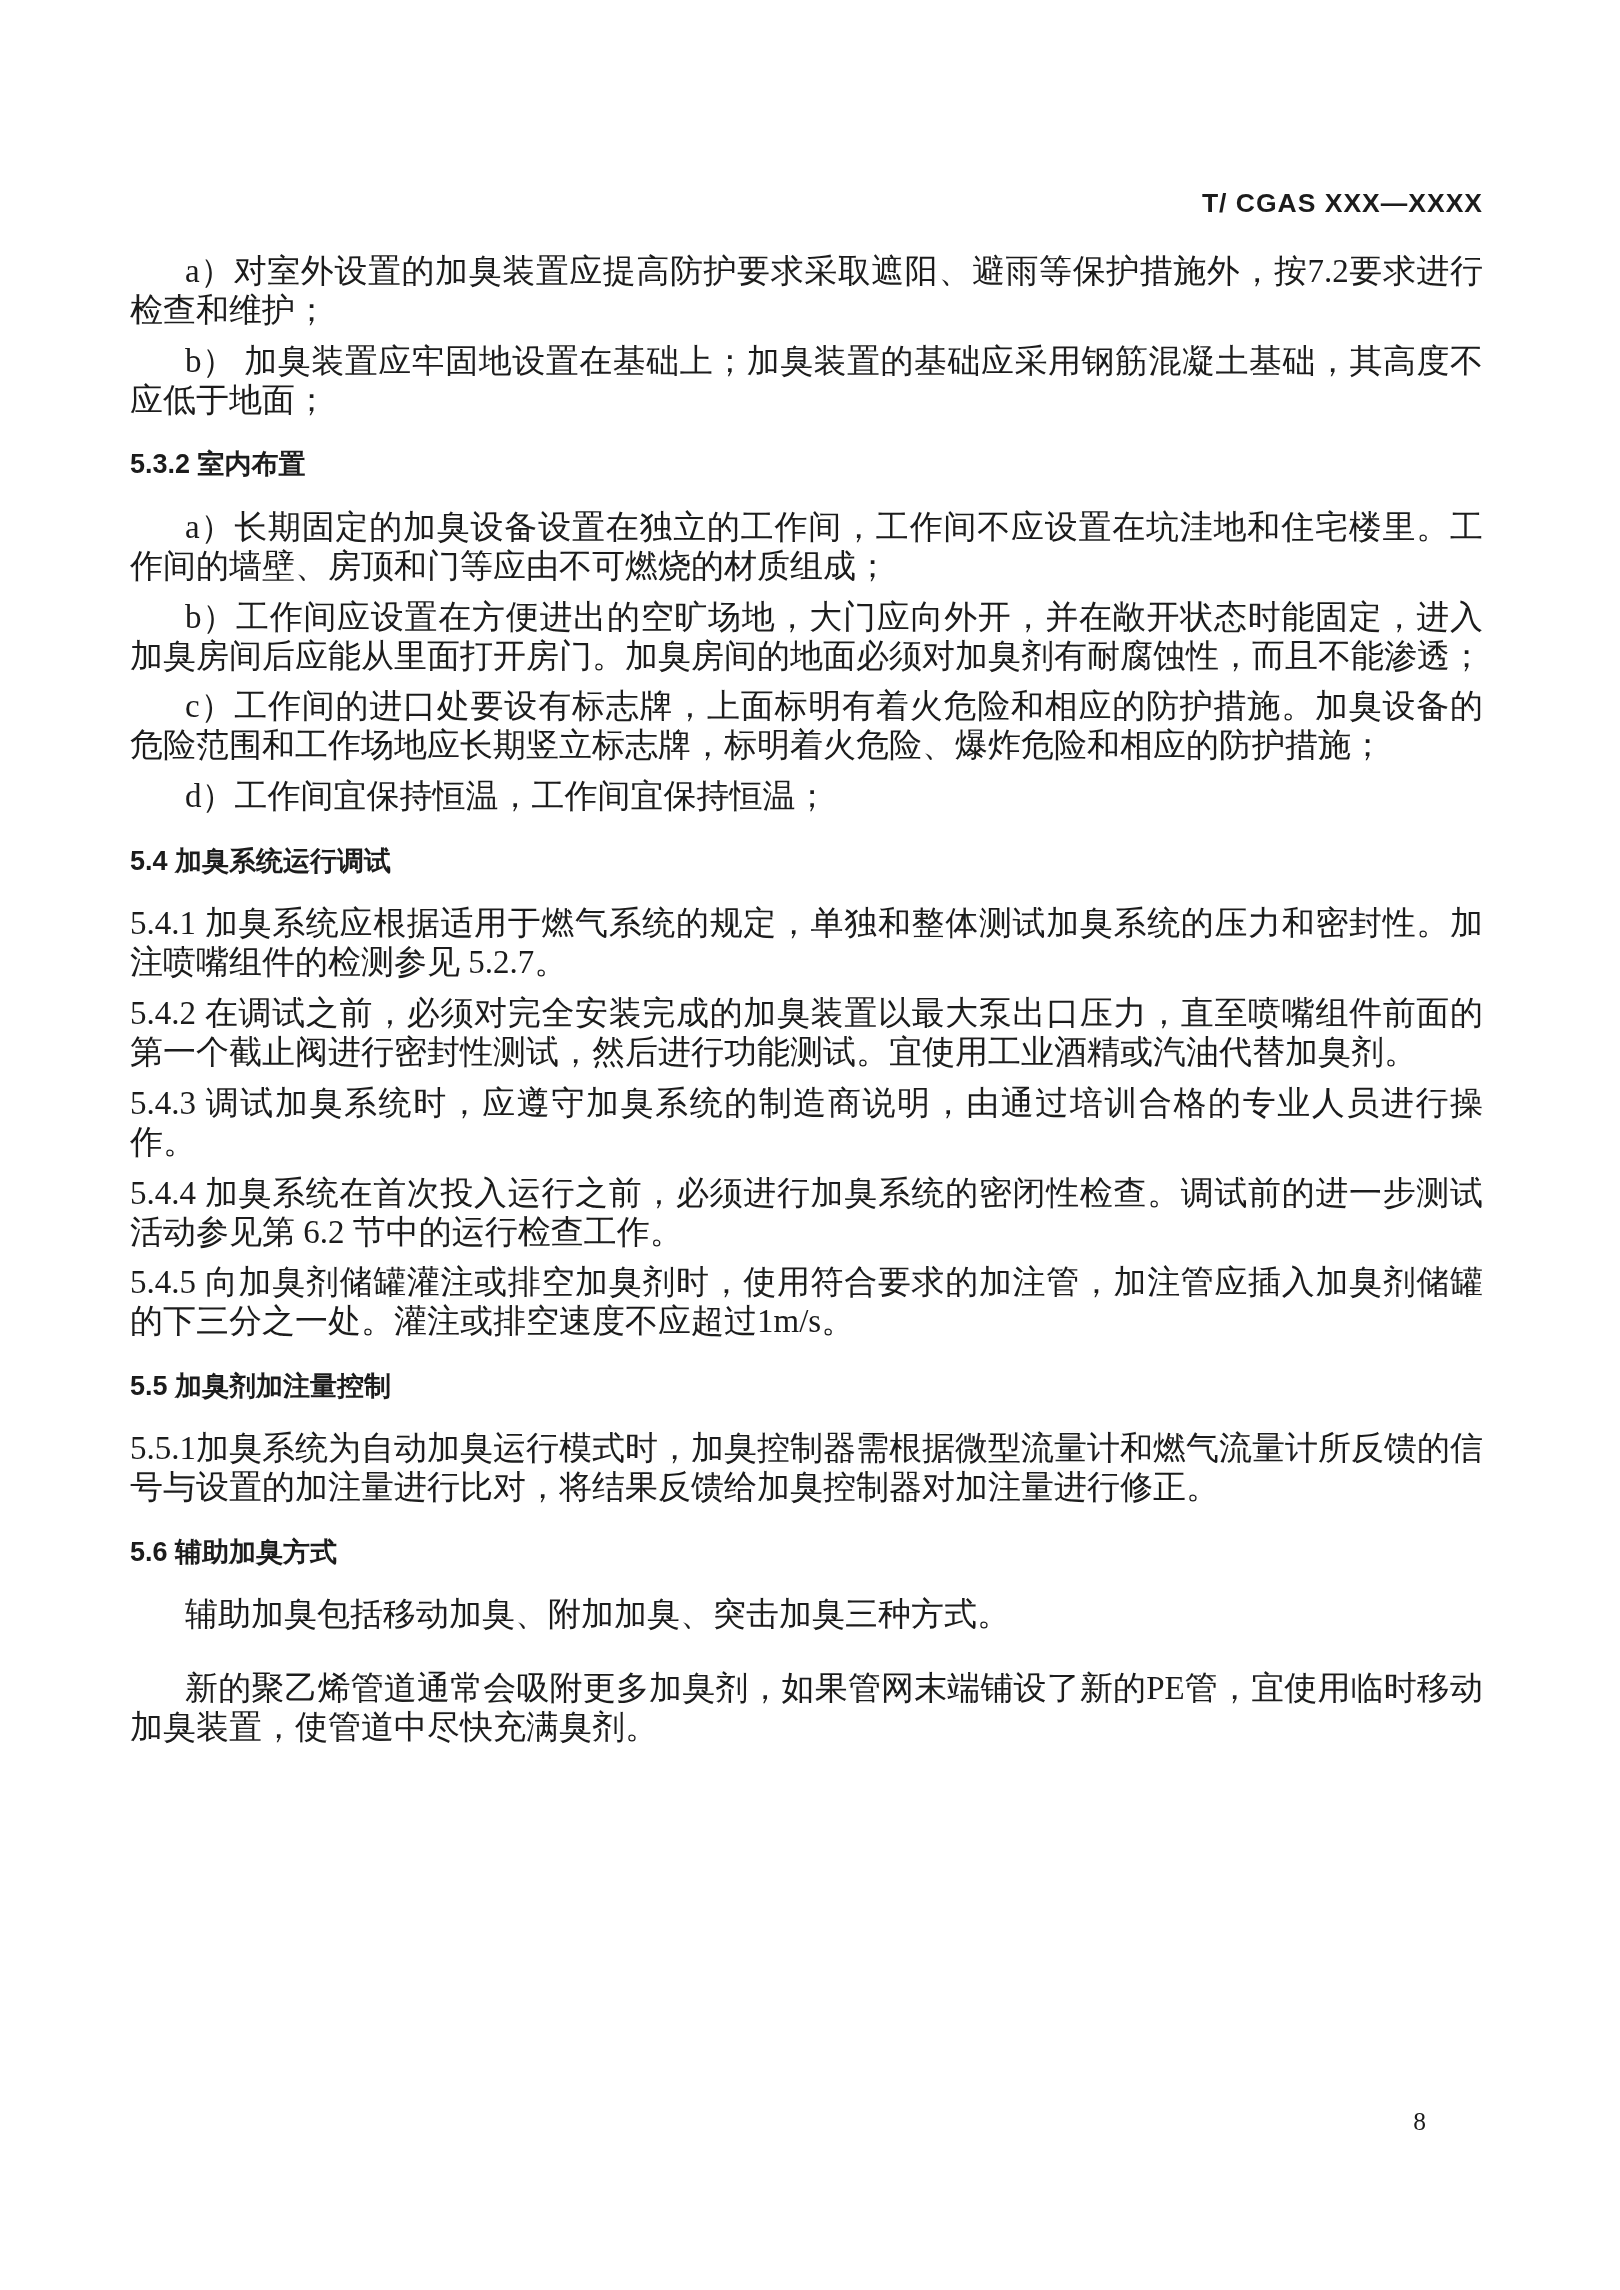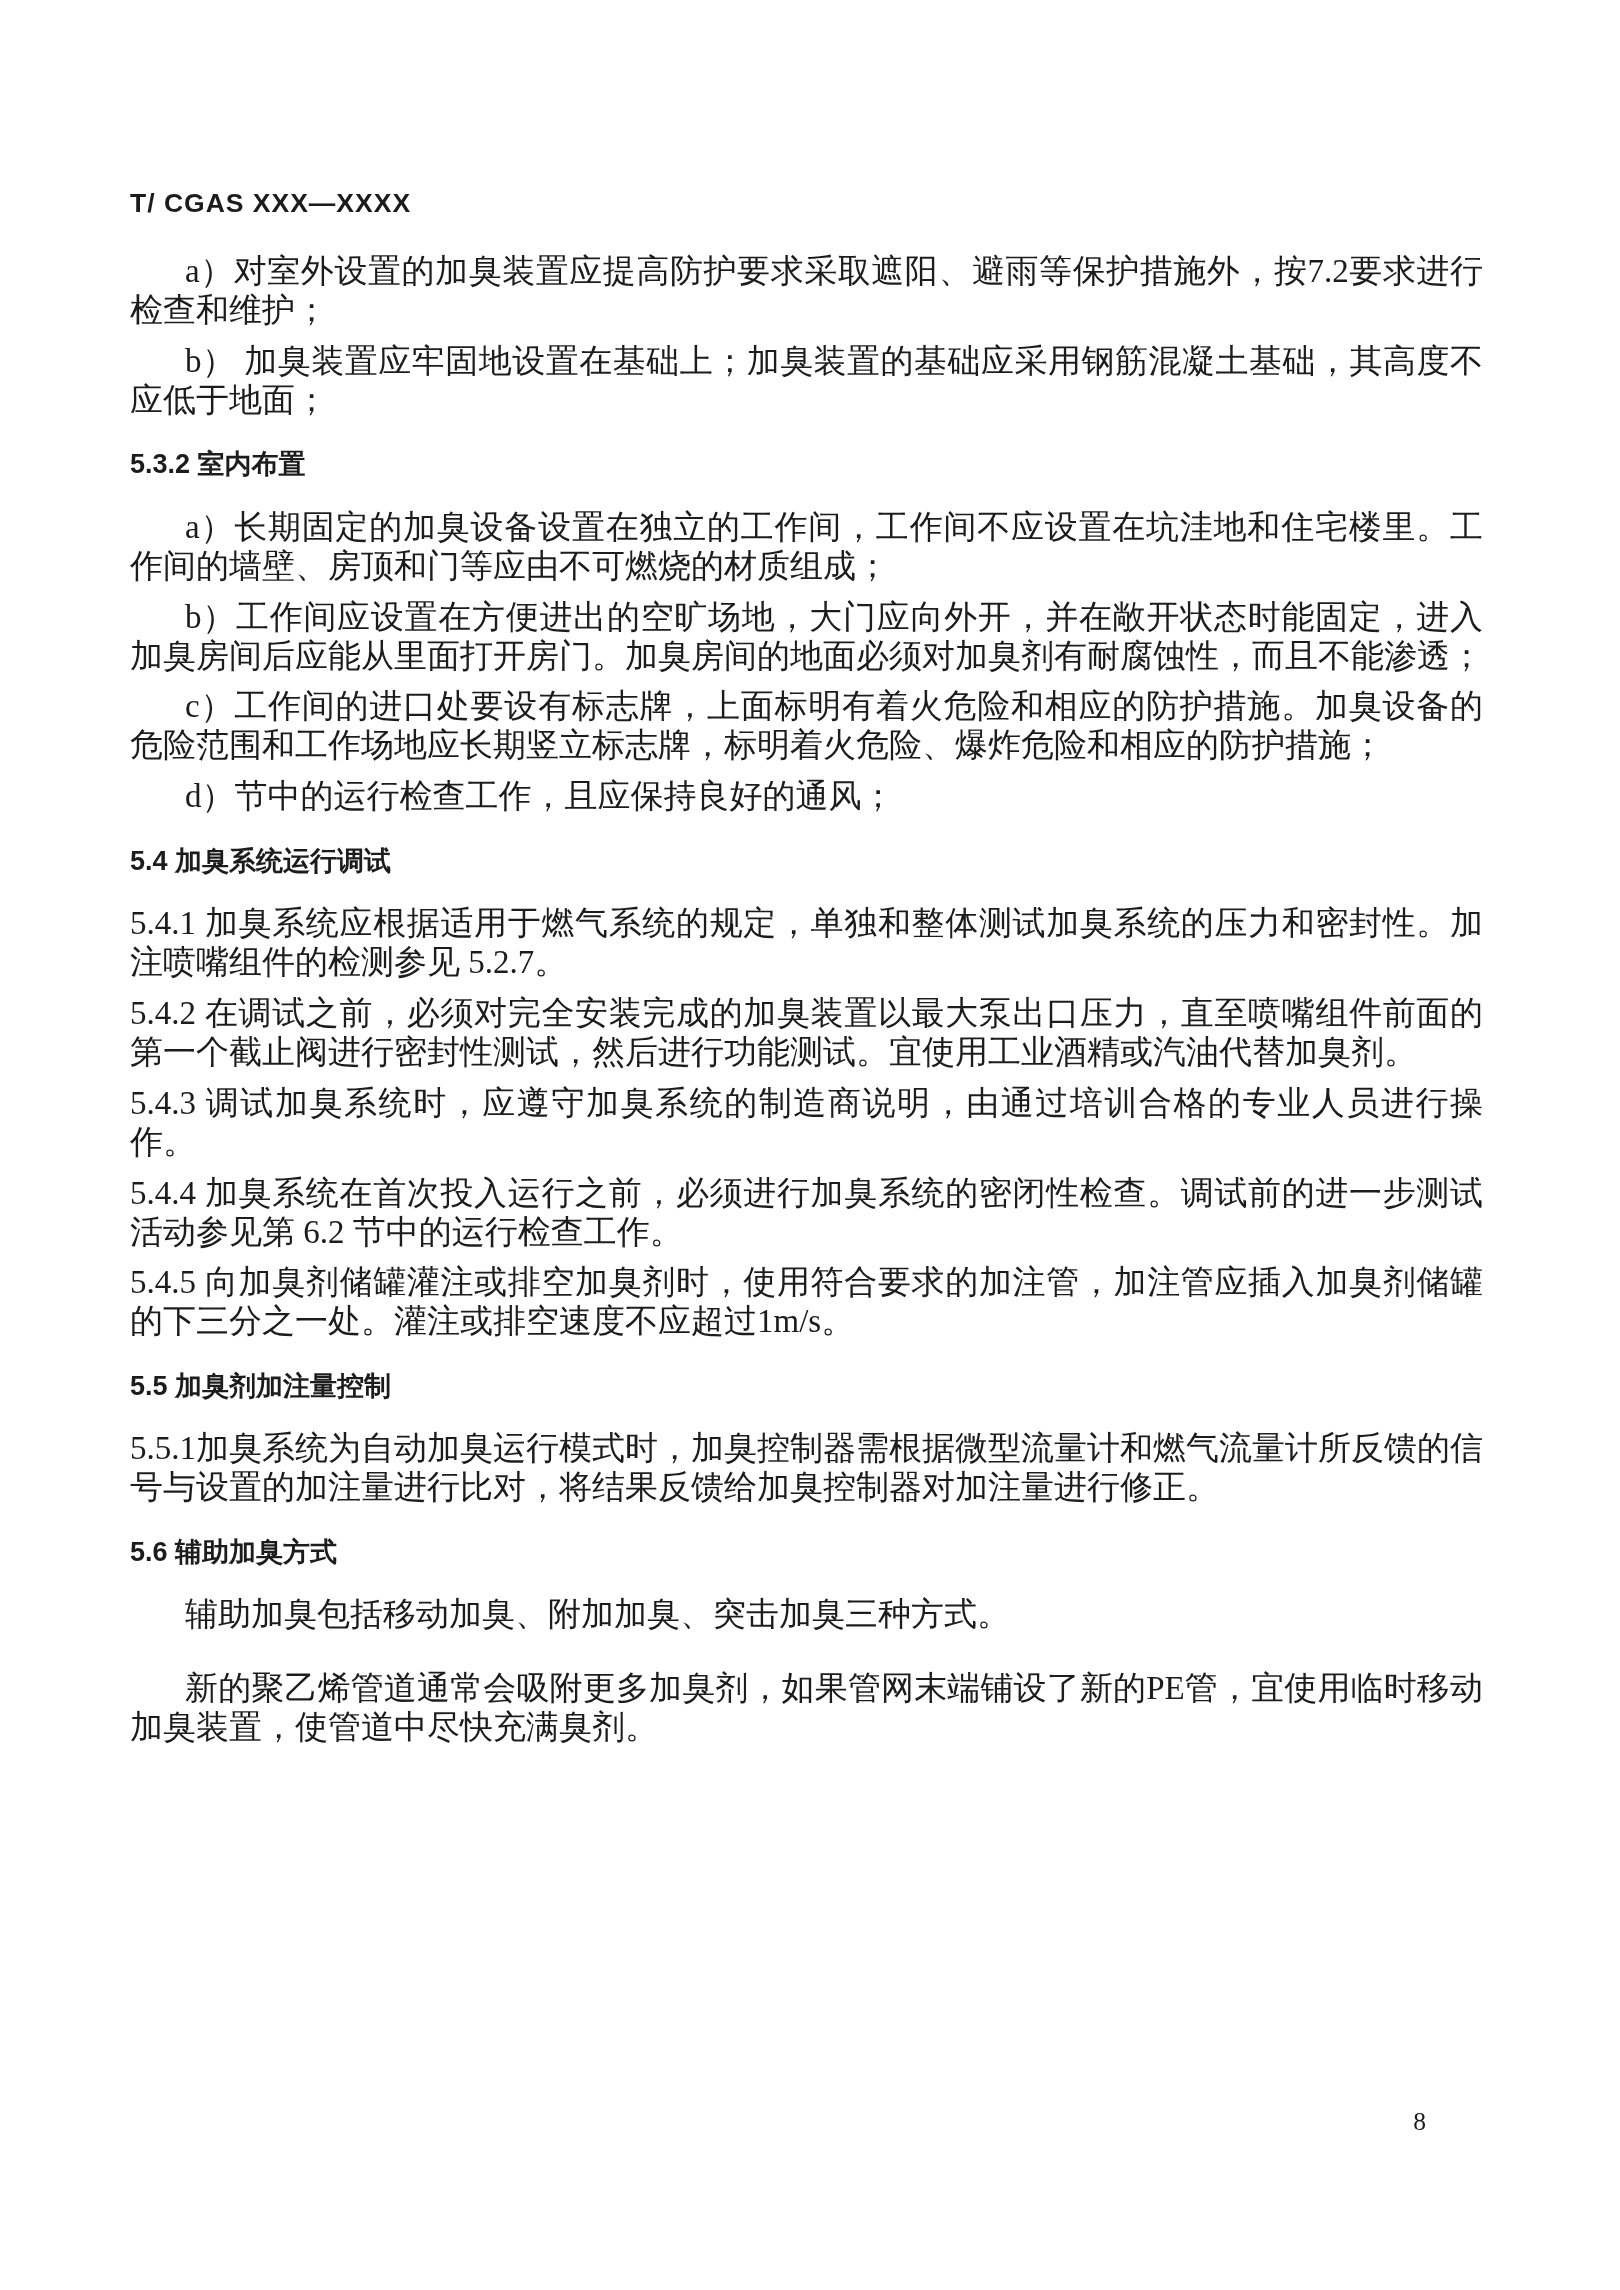--- a/index.html
+++ b/index.html
@@ -15,20 +15,21 @@
     box-sizing: border-box;
     padding: 188px 137px 0 130px;
     overflow: hidden;
     font-family: "Liberation Serif", "DejaVu Serif", serif;
     color: #1c1c1c;
   }
   .doc-header {
     font-family: "Liberation Sans", "DejaVu Sans", sans-serif;
     font-size: 26.5px;
     line-height: 31px;
+    text-align: right;
     letter-spacing: 1px;
     margin: 0 0 33px 0;
     font-weight: 600;
   }
   .para, .clause {
     font-size: 33px;
     line-height: 39px;
     text-align: justify;
     margin: 11.8px 0;
   }
@@ -60,21 +61,21 @@
   <div class="doc-header">T/ CGAS XXX—XXXX</div>
 
   <p class="para">a）对室外设置的加臭装置应提高防护要求采取遮阳、避雨等保护措施外，按7.2要求进行检查和维护；</p>
   <p class="para">b） 加臭装置应牢固地设置在基础上；加臭装置的基础应采用钢筋混凝土基础，其高度不应低于地面；</p>
 
   <h3 class="heading">5.3.2 室内布置</h3>
 
   <p class="para">a）长期固定的加臭设备设置在独立的工作间，工作间不应设置在坑洼地和住宅楼里。工作间的墙壁、房顶和门等应由不可燃烧的材质组成；</p>
   <p class="para">b）工作间应设置在方便进出的空旷场地，大门应向外开，并在敞开状态时能固定，进入加臭房间后应能从里面打开房门。加臭房间的地面必须对加臭剂有耐腐蚀性，而且不能渗透；</p>
   <p class="para">c）工作间的进口处要设有标志牌，上面标明有着火危险和相应的防护措施。加臭设备的危险范围和工作场地应长期竖立标志牌，标明着火危险、爆炸危险和相应的防护措施；</p>
-  <p class="para">d）节中的运行检查工作，且应保持良好的通风；</p>
+  <p class="para">d）工作间宜保持恒温，工作间宜保持恒温；</p>
 
   <h3 class="heading">5.4 加臭系统运行调试</h3>
 
   <p class="clause">5.4.1 加臭系统应根据适用于燃气系统的规定，单独和整体测试加臭系统的压力和密封性。加注喷嘴组件的检测参见 5.2.7。</p>
   <p class="clause">5.4.2 在调试之前，必须对完全安装完成的加臭装置以最大泵出口压力，直至喷嘴组件前面的第一个截止阀进行密封性测试，然后进行功能测试。宜使用工业酒精或汽油代替加臭剂。</p>
   <p class="clause">5.4.3 调试加臭系统时，应遵守加臭系统的制造商说明，由通过培训合格的专业人员进行操作。</p>
   <p class="clause">5.4.4 加臭系统在首次投入运行之前，必须进行加臭系统的密闭性检查。调试前的进一步测试活动参见第 6.2 节中的运行检查工作。</p>
   <p class="clause">5.4.5 向加臭剂储罐灌注或排空加臭剂时，使用符合要求的加注管，加注管应插入加臭剂储罐的下三分之一处。灌注或排空速度不应超过1m/s。</p>
 
   <h3 class="heading">5.5 加臭剂加注量控制</h3>

